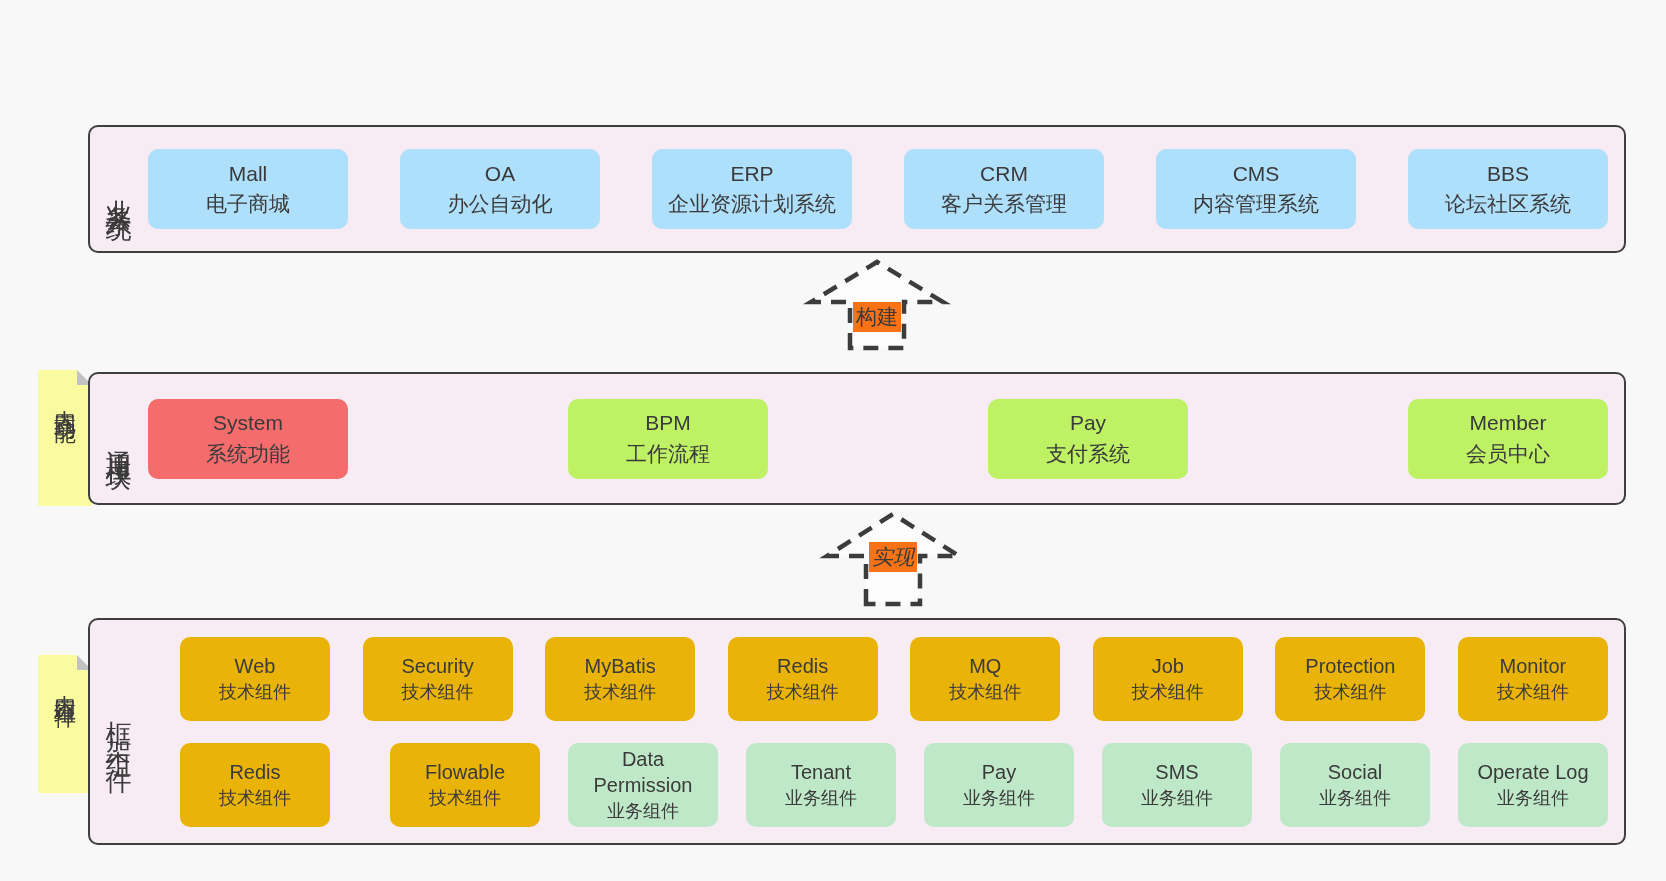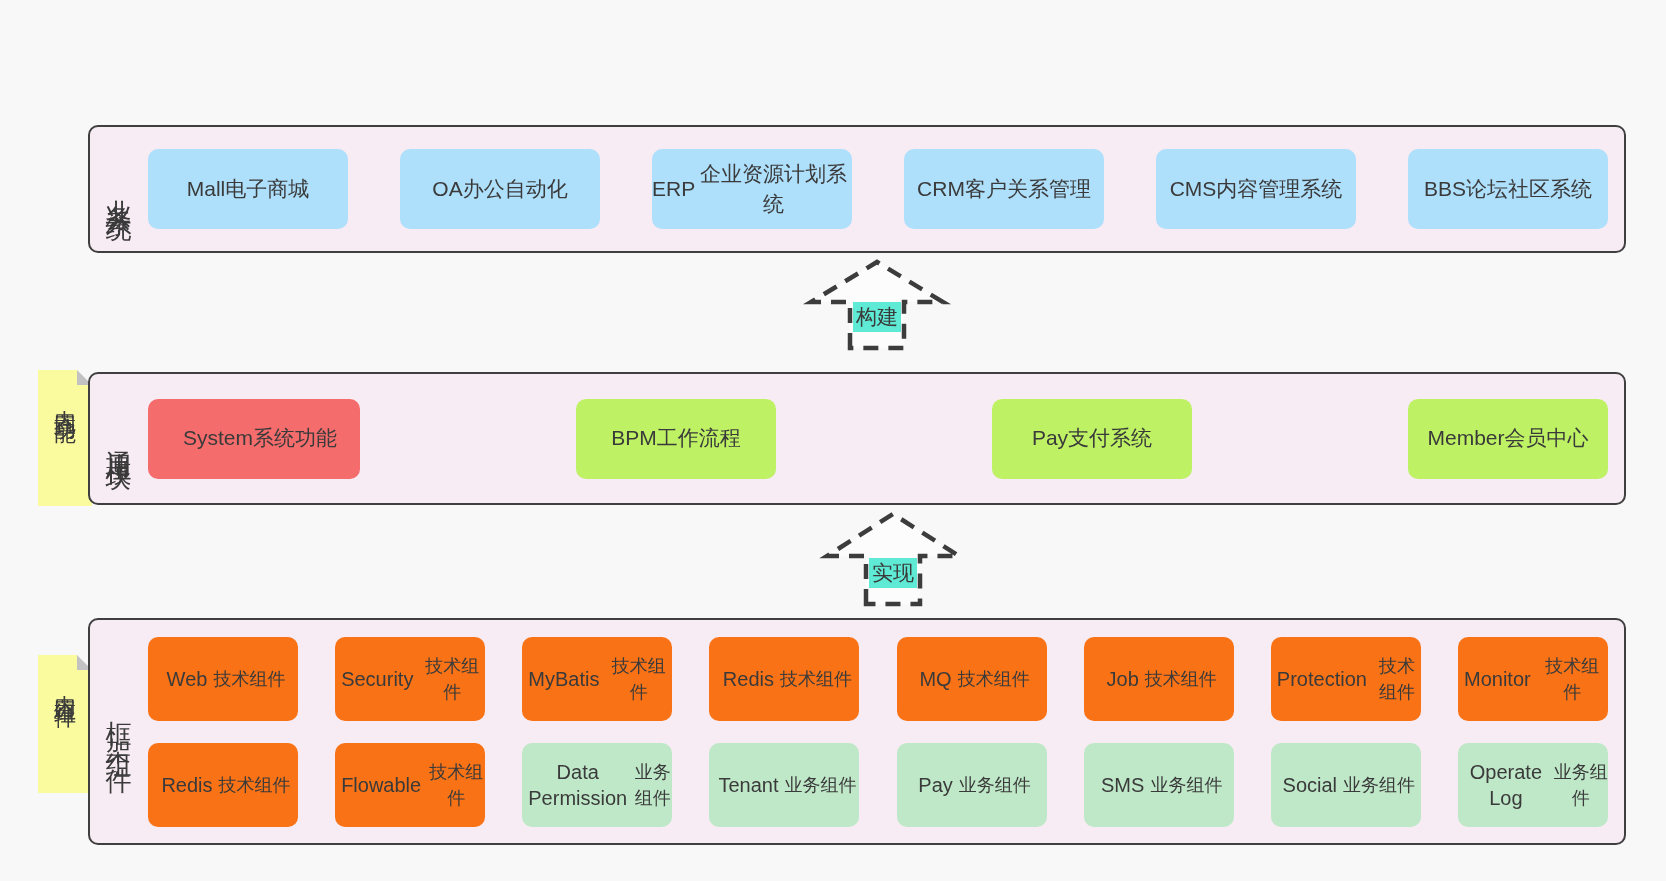--- a/index.html
+++ b/index.html
@@ -54,38 +54,38 @@
     justify-content: space-between;
     align-items: center;
   }
   .row-centered { top: 50%; transform: translateY(-50%); }
   .band-components .row-1 { top: 17px; }
   .band-components .row-2 { top: 123px; }
 
   .box {
     border-radius: 10px;
     display: flex;
-    flex-direction: row;
+    flex-direction: column;
     align-items: center;
     justify-content: center;
     text-align: center;
     line-height: 1.45;
   }
   .row-6 .box { flex: 0 0 200px; height: 80px; }
   .row-8 .box { flex: 0 0 150px; height: 84px; }
 
   .box-title { font-size: 21px; }
   .box-sub   { font-size: 21px; }
   .row-8 .box-title { font-size: 20px; line-height: 1.3; padding: 0 6px; }
   .row-8 .box-sub   { font-size: 18px; line-height: 1.45; }
 
   .blue       { background: #aedffb; }
-  .red        { background: #f56c6c; padding-left: 12px; }
+  .red        { background: #f56c6c; }
   .pink       { background: #bef264; }
-  .green      { background: #f97316; }
+  .green      { background: #eab308; margin-left: 32px; }
   .lightgreen { background: #bfe8c8; }
 
   
   .sticky {
     position: absolute;
     left: 38px;
     width: 54px;
     background: #fafa9e;
     z-index: 1;
   }
@@ -120,24 +120,24 @@
     stroke-dasharray: 15 10;
   }
   .arrow-build   { left: 801px; top: 256px; width: 152px; height: 96px; }
   .arrow-realize { left: 817px; top: 508px; width: 152px; height: 100px; }
   .arrow-label {
     position: absolute;
     left: 0; right: 0;
     text-align: center;
   }
   .arrow-build .arrow-label   { top: 46px; }
-  .arrow-realize .arrow-label { top: 50px; }
+  .arrow-realize .arrow-label { top: 34px; font-style: italic; }
   .arrow-label span {
     display: inline-block;
-    background: #5eead4;
+    background: #f97316;
     font-size: 21px;
     padding: 1px 3px;
   }
 </style>
 </head>
 <body>
 
 <div class="canvas">
 
   <div class="band band-business">

